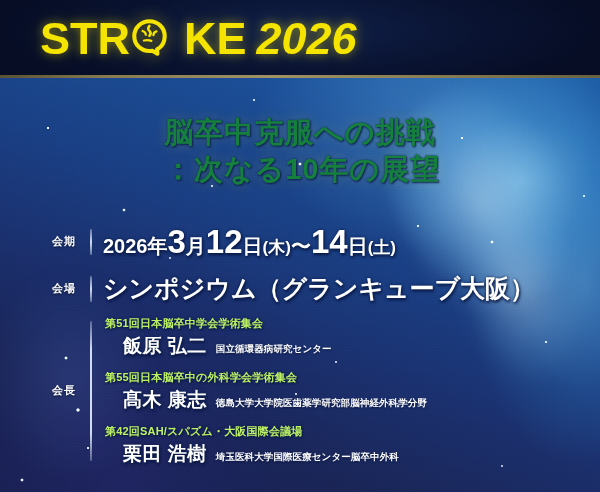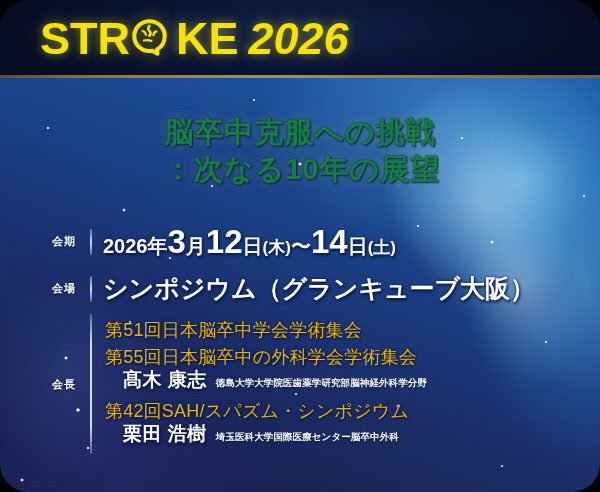--- a/index.html
+++ b/index.html
@@ -6,21 +6,20 @@
     margin: 0;
     padding: 0;
     background: #000;
   }
   #banner {
     position: relative;
     width: 600px;
     height: 492px;
     overflow: hidden;
     font-family: "Liberation Sans", "DejaVu Sans", sans-serif;
-    border-radius: 28px;
     -webkit-font-smoothing: antialiased;
   }
 
   
   .header-band {
     position: absolute;
     left: 0; top: 0;
     width: 600px;
     height: 76px;
     background:
@@ -70,21 +69,21 @@
   .logo-seg-a { margin-right: 0px; }
   .logo-brain {
     display: inline-block;
     width: 36px;
     height: 38px;
     position: relative;
     margin: 0 1px;
     filter: drop-shadow(0 0 8px rgba(245,228,0,.5));
   }
   .logo-brain svg { display: block; }
-  .logo-seg-b { margin-left: 8px; }
+  .logo-seg-b { margin-left: 16px; }
   .logo-year { margin-left: 10px; font-style: italic; }
 
   
   .sky {
     position: absolute;
     left: 0; top: 76px;
     width: 600px;
     height: 416px;
     background:
       radial-gradient(ellipse 190px 165px at 520px 105px, rgba(150,225,255,.58) 0%, rgba(90,190,245,.30) 38%, rgba(40,130,215,0) 72%),
@@ -284,23 +283,23 @@
     width: 2px;
     height: 140px;
     margin-right: 13px;
     background: linear-gradient(180deg, rgba(225,235,250,.30), rgba(228,238,252,.90) 20%, rgba(228,238,252,.90) 80%, rgba(225,235,250,.30));
     border-radius: 1px;
   }
   .chairs-list { display: flex; flex-direction: column; }
   .chair { margin-bottom: 9px; }
   .chair:last-child { margin-bottom: 0; }
   .chair-meeting {
-    color: #eab308;
-    font-size: 18px;
-    font-weight: 400;
+    color: #bef264;
+    font-size: 11px;
+    font-weight: 700;
     letter-spacing: .2px;
     line-height: 18px;
     white-space: nowrap;
     text-shadow: 0 0 3px rgba(10,30,75,.95), 1px 1px 2px rgba(8,20,60,.9);
   }
   .chair-person {
     display: flex;
     align-items: baseline;
     padding-left: 18px;
     margin-top: 1px;
@@ -388,32 +387,36 @@
       <div class="row-value venue-value">シンポジウム（グランキューブ大阪）</div>
     </div>
 
     <div class="chairs">
       <div class="chairs-label">会長</div>
       <div class="chairs-div"></div>
       <div class="chairs-list">
 
         <div class="chair">
           <div class="chair-meeting">第51回日本脳卒中学会学術集会</div>
+          <div class="chair-person">
+            <span class="chair-name">飯原 弘二</span>
+            <span class="chair-affil">国立循環器病研究センター</span>
+          </div>
         </div>
 
         <div class="chair">
           <div class="chair-meeting">第55回日本脳卒中の外科学会学術集会</div>
           <div class="chair-person">
             <span class="chair-name">髙木 康志</span>
             <span class="chair-affil">徳島大学大学院医歯薬学研究部脳神経外科学分野</span>
           </div>
         </div>
 
         <div class="chair">
-          <div class="chair-meeting">第42回SAH/スパズム・シンポジウム</div>
+          <div class="chair-meeting">第42回SAH/スパズム・大阪国際会議場</div>
           <div class="chair-person">
             <span class="chair-name">栗田 浩樹</span>
             <span class="chair-affil">埼玉医科大学国際医療センター脳卒中外科</span>
           </div>
         </div>
 
       </div>
     </div>
 
   </div>

